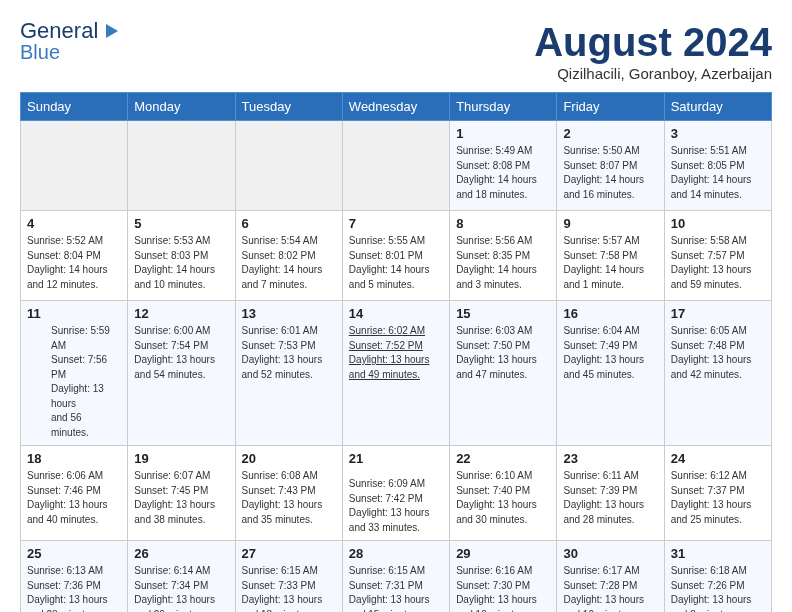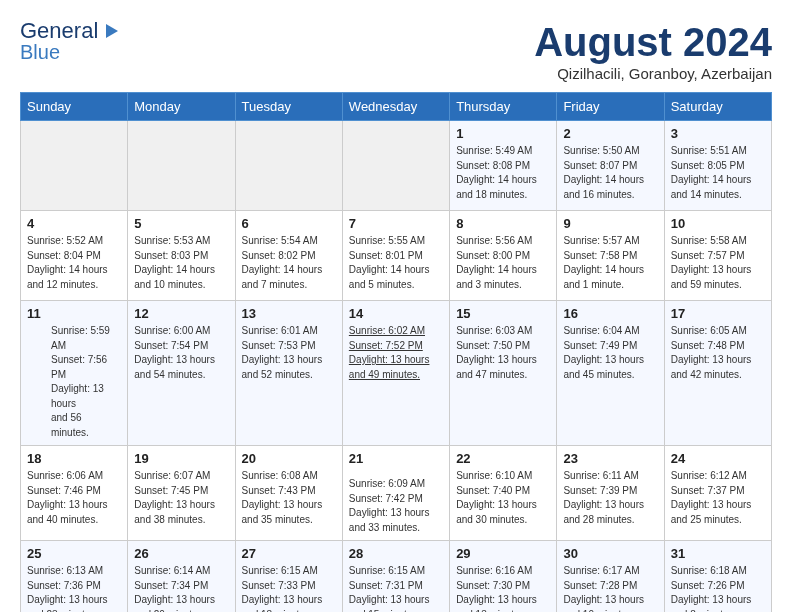--- a/index.html
+++ b/index.html
@@ -168,21 +168,21 @@
         <td>
           <span class="day-num">7</span>
           <div class="cell-content" style="white-space: pre-line;">Sunrise: 5:55 AM
 Sunset: 8:01 PM
 Daylight: 14 hours
 and 5 minutes.</div>
         </td>
         <td>
           <span class="day-num">8</span>
           <div class="cell-content" style="white-space: pre-line;">Sunrise: 5:56 AM
-Sunset: 8:00 PM
+Sunset: 8:35 PM
 Daylight: 14 hours
 and 3 minutes.</div>
         </td>
         <td>
           <span class="day-num">9</span>
           <div class="cell-content" style="white-space: pre-line;">Sunrise: 5:57 AM
 Sunset: 7:58 PM
 Daylight: 14 hours
 and 1 minute.</div>
         </td>

